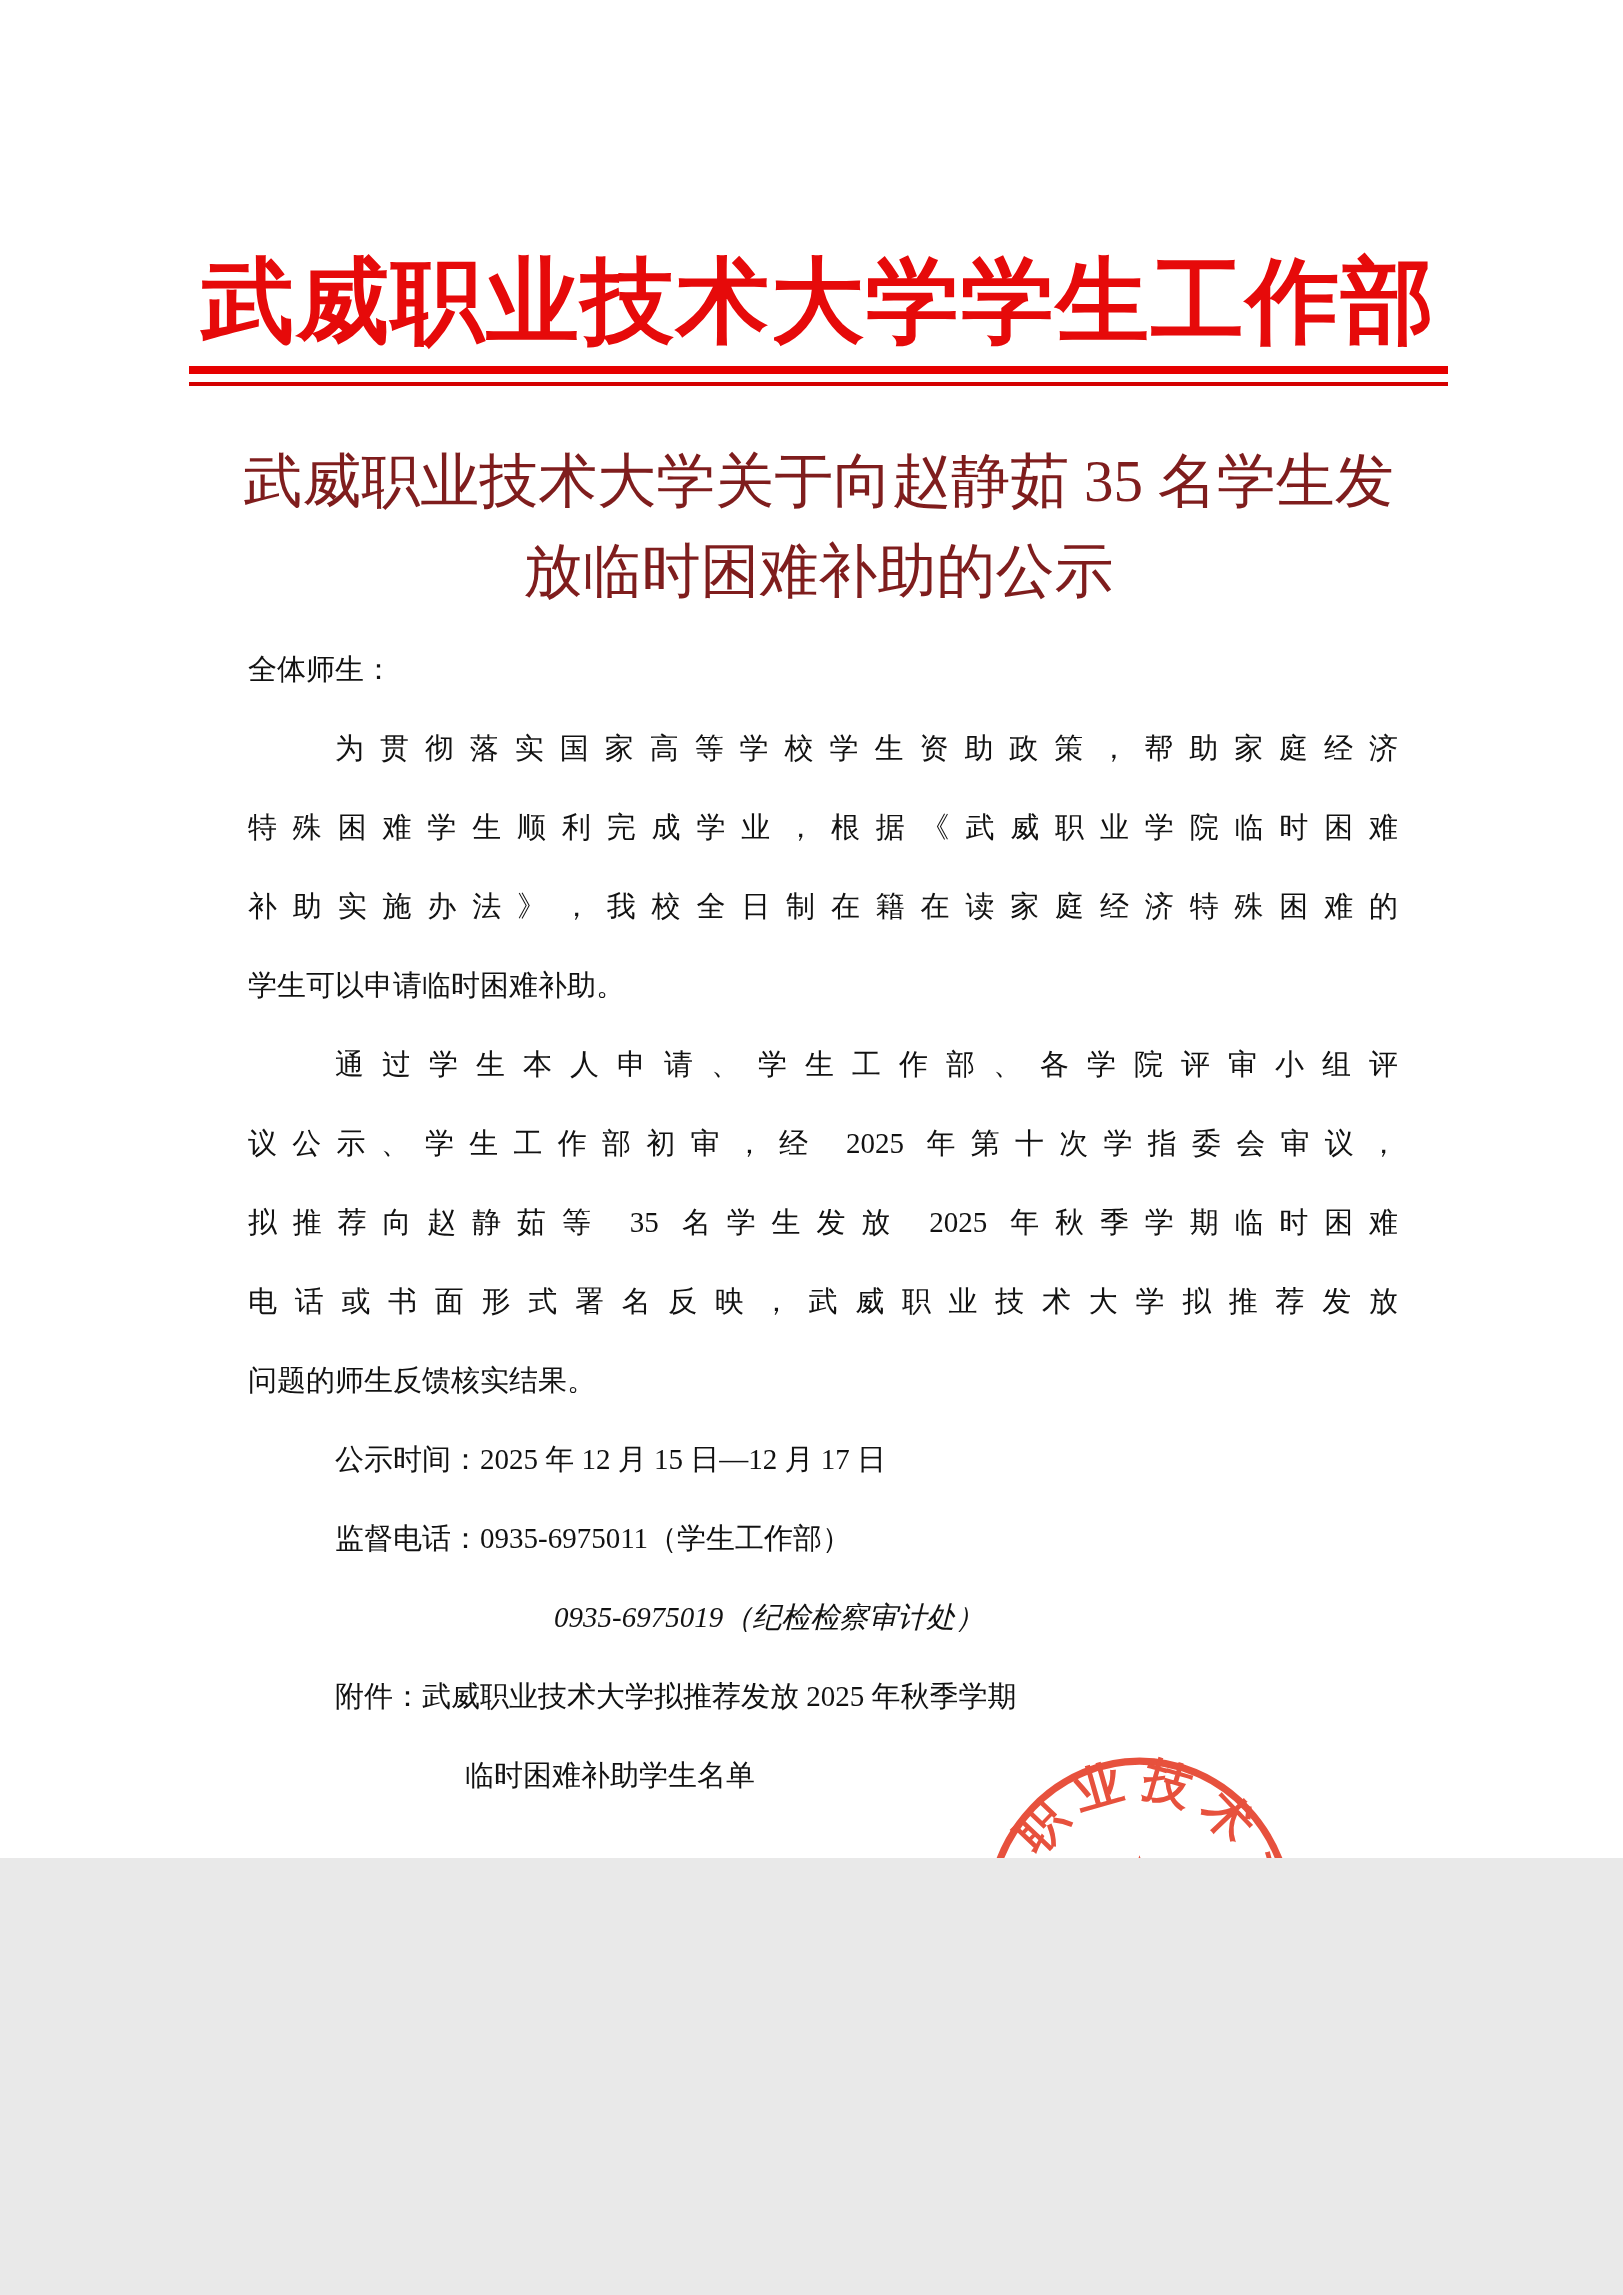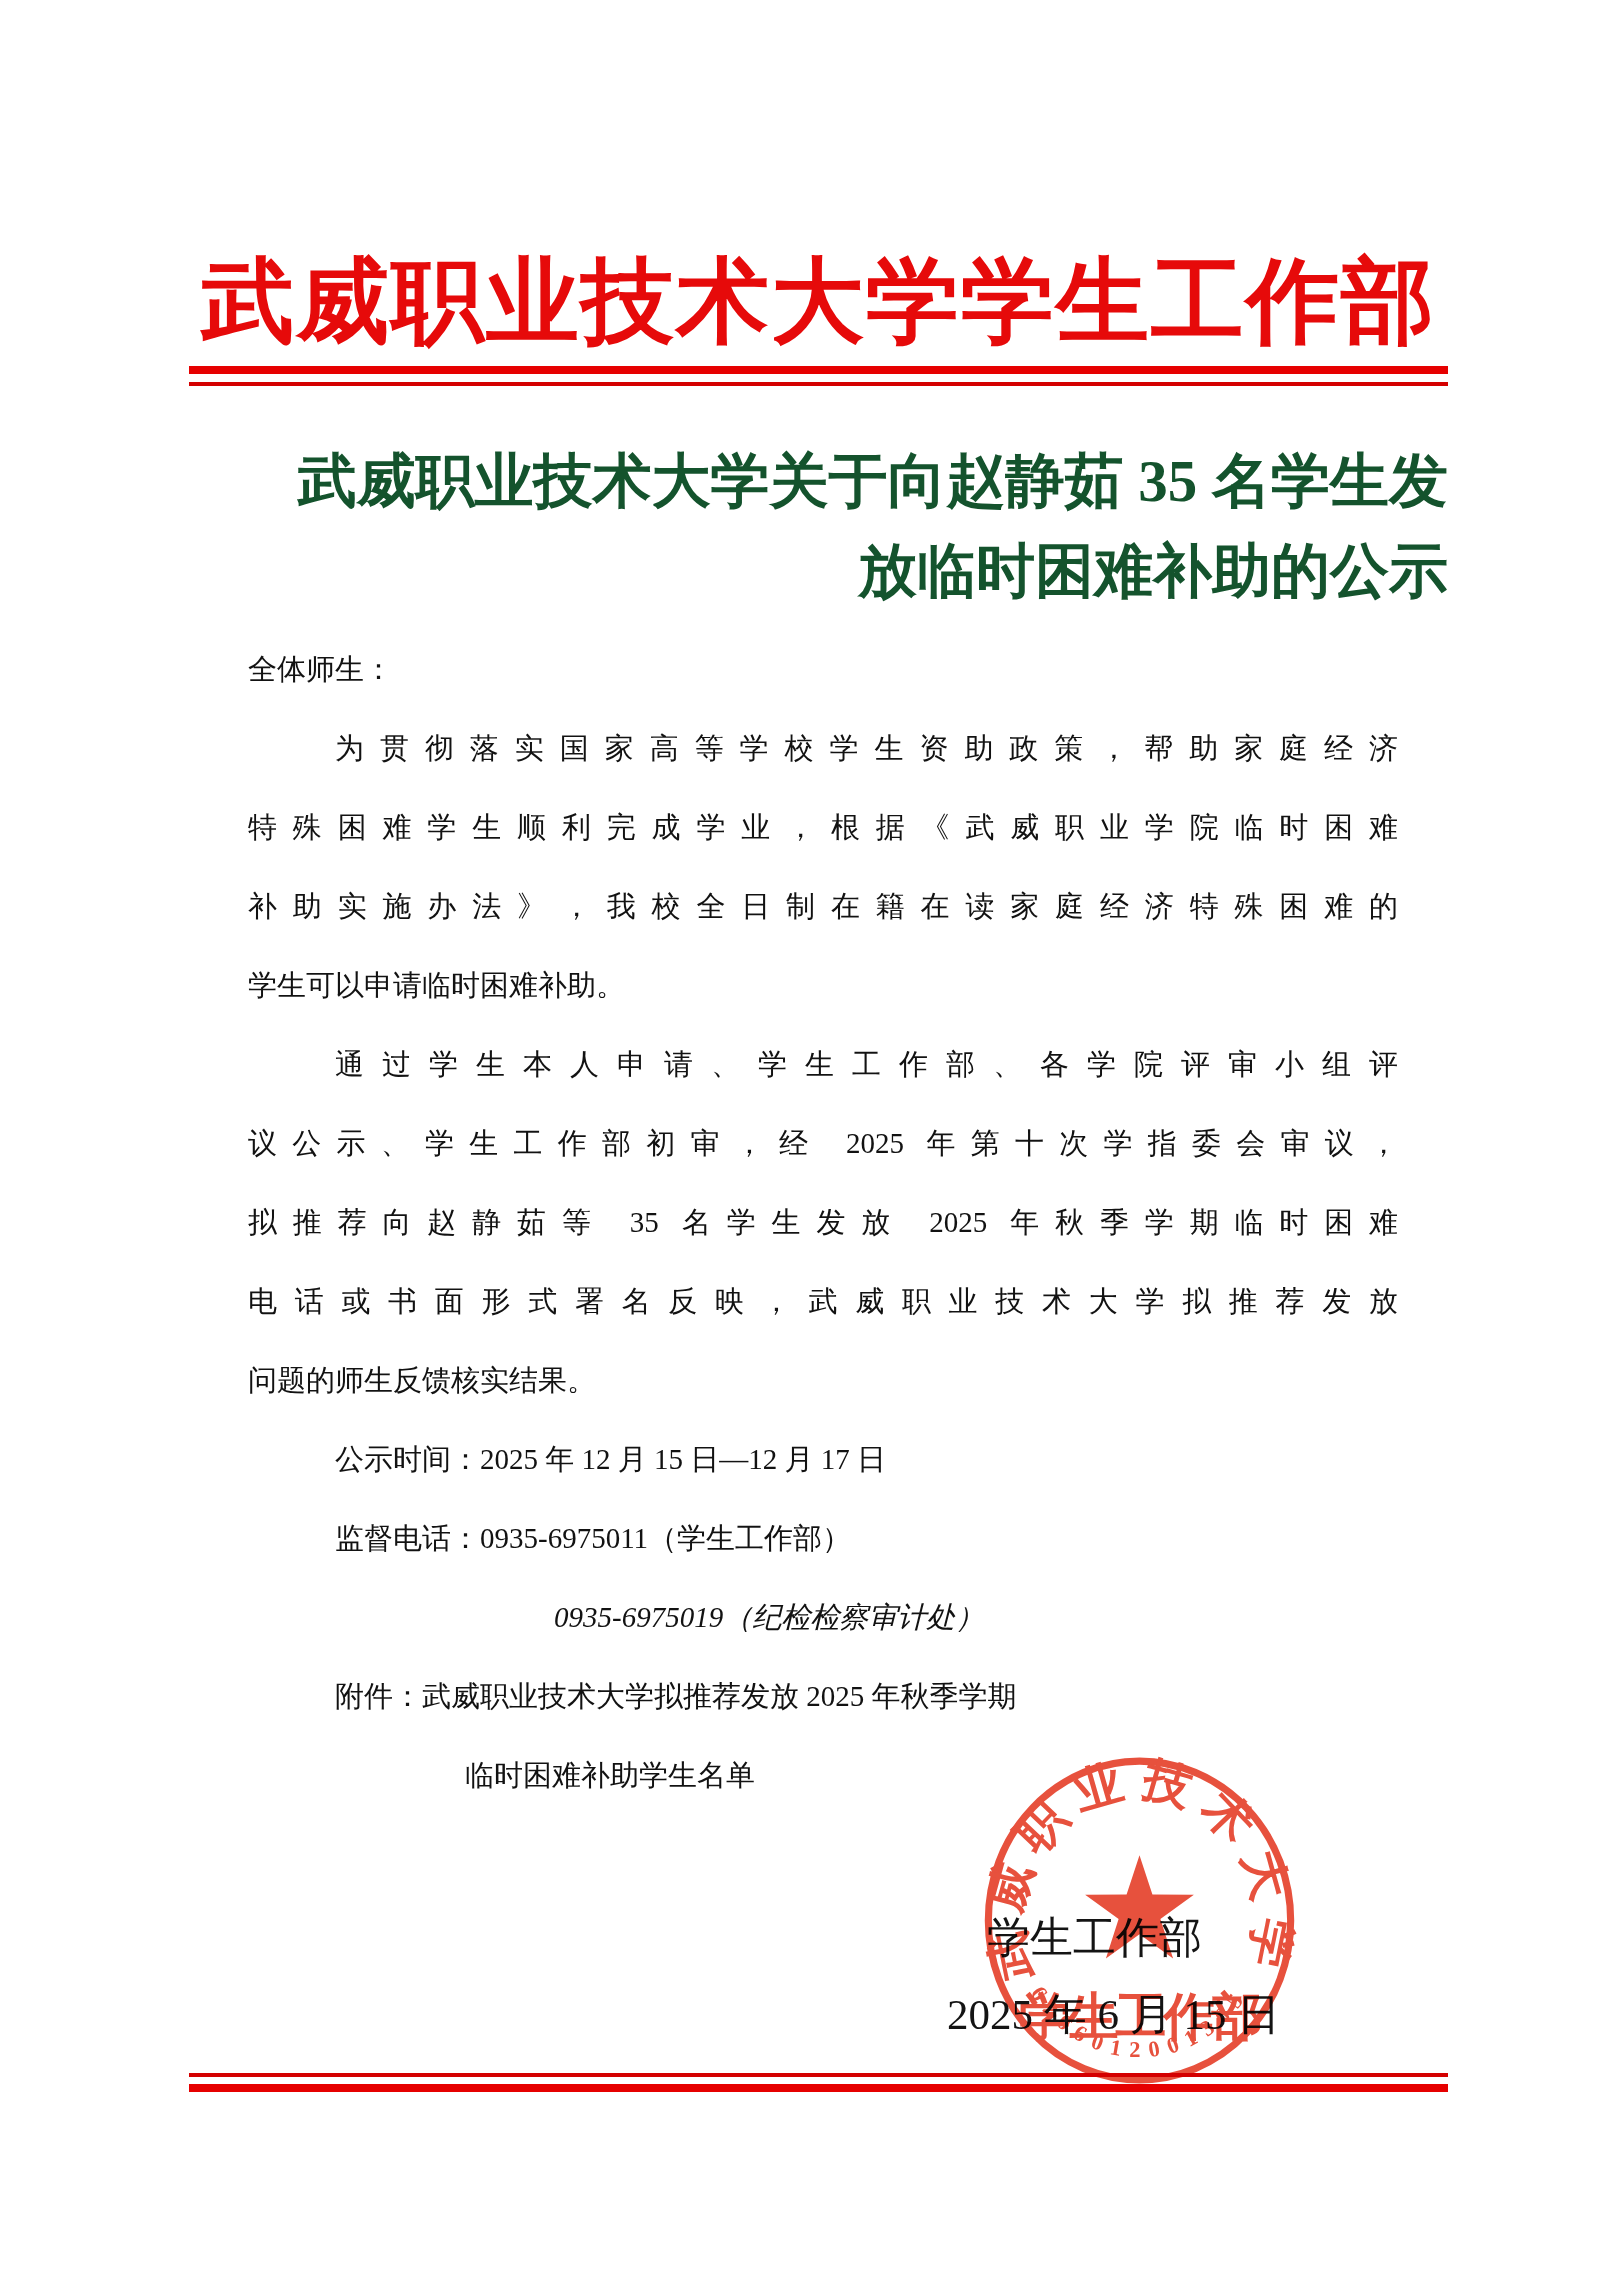--- a/index.html
+++ b/index.html
@@ -1,35 +1,35 @@
 <!DOCTYPE html>
 <html style="font-size:8.2px"><head>
 <meta charset="utf-8">
 <style>
   html,body{margin:0;padding:0;background:#e9e9e9;}
   .page{
     position:relative;
-    width:1623px;height:2295px;
+    width:1623px;height:1858px;
     background:#ffffff;
     overflow:hidden;
     font-family:"Liberation Serif","DejaVu Serif",serif;
   }
   .masthead{
     position:absolute;left:189px;top:255px;width:1259px;
     font-size:93px;line-height:93px;font-weight:bold;
     letter-spacing:2px;text-align:center;white-space:nowrap;
   }
   .rule{position:absolute;left:189px;width:1259px;}
   .rule-top-thick{top:366px;height:7.7px;}
   .rule-top-thin{top:382px;height:4.1px;}
   .rule-bot-thin{top:2073px;height:4.1px;}
   .rule-bot-thick{top:2084px;height:7.7px;}
   .doc-title{
     position:absolute;left:189px;top:436px;width:1259px;
-    text-align:right;font-weight:bold;color:#14532d;
+    text-align:center;font-weight:normal;color:#7f1d1d;
     font-size:59px;line-height:90px;
   }
   .body-lines{
     position:absolute;left:248px;top:630px;width:1150px;
     font-size:29px;color:#121212;
   }
   .bline{
     height:79px;line-height:79px;
     white-space:nowrap;text-align:left;
   }

